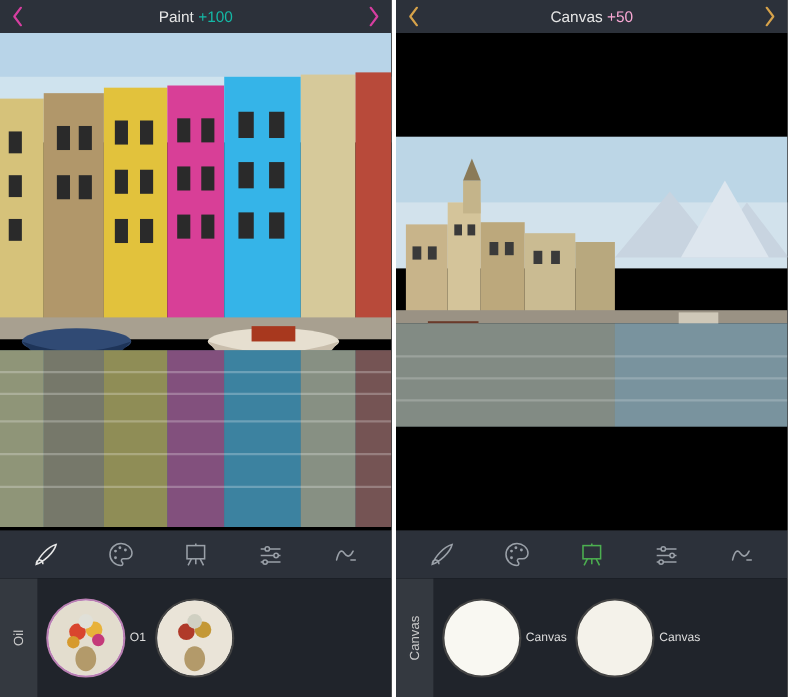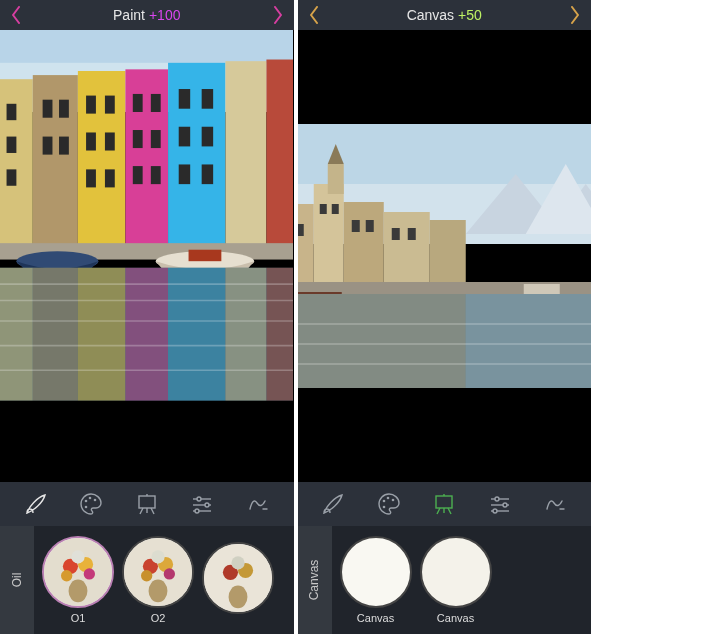--- a/index.html
+++ b/index.html
@@ -1,32 +1,32 @@
 <!DOCTYPE html>
 <html><head>
 <meta charset="utf-8">
 <style>
   * { box-sizing: border-box; margin: 0; padding: 0; }
   html, body { width: 720px; height: 634px; background: #fff; font-family: -apple-system, Helvetica, Arial, sans-serif; }
-  .wrap { display: flex; width: 591px; height: 634px; gap: 4px; background: #fff; }
+  .wrap { display: flex; width: 716px; height: 634px; gap: 4px; background: #fff; }
   .phone { flex: 1; height: 634px; background: #000; display: flex; flex-direction: column; overflow: hidden; }
   .header { height: 30px; background: #2c313a; display: flex; align-items: center; justify-content: space-between; padding: 0 10px; }
   .header-title { color: #e6e6e6; font-size: 14px; font-weight: 400; display: flex; gap: 4px; }
   .title-suffix { }
   .chev { width: 12px; height: 20px; display: flex; align-items: center; justify-content: center; cursor: pointer; }
   .chev svg { width: 10px; height: 18px; }
   .canvas-area { flex: 1; background: #000; position: relative; overflow: hidden; display:flex; align-items:center; justify-content:center; }
   .toolbar { height: 44px; background: #2c313a; display: flex; align-items: center; justify-content: space-around; padding: 0 8px; }
   .tool-btn { width: 40px; height: 40px; display: flex; align-items: center; justify-content: center; cursor: pointer; }
   .tool-btn svg { width: 26px; height: 26px; }
   .preset-strip { height: 108px; background: #20242b; display: flex; }
   .strip-label { width: 34px; background: #343940; display: flex; align-items: center; justify-content: center; }
   .strip-label span { color: #c8c8c8; font-size: 12px; transform: rotate(-90deg); white-space: nowrap; }
   .presets { flex: 1; display: flex; align-items: center; overflow: hidden; padding-left: 8px; gap: 8px; }
-  .preset { display: flex; flex-direction: column; align-items: center; gap: 4px; cursor: pointer; }
+  .preset { display: flex; flex-direction: row; align-items: center; gap: 4px; cursor: pointer; }
   .preset-thumb { width: 72px; height: 72px; border-radius: 50%; border: 2px solid #444; background: #eee; overflow: hidden; display:flex; align-items:center; justify-content:center; }
   .preset-thumb.selected { border-color: #b97fb3; }
   .preset-thumb.selected-green { border-color: #4caf50; }
   .preset-label { color: #ddd; font-size: 11px; }
   .thumb-canvas { background: #f9f8f2; }
   .thumb-primed { background: #e8e7df; }
   .thumb-rough { background: #f4f2ea; }
   .thumb-coldp { background: #f2f0e8; }
 
   
@@ -43,21 +43,21 @@
 
   <div class="phone">
     <div class="header">
       <div class="chev">
         <svg viewBox="0 0 10 18">
             <polyline points="8,1 2,9 8,17" fill="none" stroke-width="2" stroke-linecap="round" stroke-linejoin="round" stroke="#d63ea0"></polyline>
           </svg>
       </div>
       <div class="header-title">
         <span>Paint</span>
-        <span class="title-suffix" style="color:#d946ef">+100</span>
+        <span class="title-suffix" style="color:#14b8a6">+100</span>
       </div>
       <div class="chev">
         <svg viewBox="0 0 10 18">
             <polyline points="2,1 8,9 2,17" fill="none" stroke-width="2" stroke-linecap="round" stroke-linejoin="round" stroke="#d63ea0"></polyline>
           </svg>
       </div>
     </div>
 
     <div class="canvas-area">
       <svg class="scene-left" viewBox="0 0 358 452" preserveAspectRatio="xMidYMid slice">
@@ -184,34 +184,20 @@
                 <ellipse cx="36" cy="56" rx="10" ry="12" fill="#b39a6a"></ellipse>
                 <circle cx="28" cy="30" r="8" fill="#d9452e"></circle>
                 <circle cx="44" cy="28" r="8" fill="#e8b23a"></circle>
                 <circle cx="36" cy="20" r="7" fill="#e0e0d8"></circle>
                 <circle cx="48" cy="38" r="6" fill="#c43a7a"></circle>
                 <circle cx="24" cy="40" r="6" fill="#d69a2e"></circle>
               </svg>
           </div>
           <span class="preset-label">O1</span>
         </div>
-        <div class="preset">
-          <div class="preset-thumb">
-            <svg class="vase-svg" viewBox="0 0 72 72">
-                <rect width="72" height="72" fill="#e6e0d2"></rect>
-                <ellipse cx="36" cy="56" rx="10" ry="12" fill="#b39a6a"></ellipse>
-                <circle cx="28" cy="30" r="8" fill="#c9422e"></circle>
-                <circle cx="44" cy="28" r="8" fill="#dca83a"></circle>
-                <circle cx="36" cy="20" r="7" fill="#dcdccf"></circle>
-                <circle cx="48" cy="38" r="6" fill="#b4386e"></circle>
-                <circle cx="24" cy="40" r="6" fill="#c8902c"></circle>
-              </svg>
-          </div>
-          <span class="preset-label">O2</span>
-        </div>
         <div class="preset" style="margin-right:-40px">
           <div class="preset-thumb">
             <svg class="vase-svg" viewBox="0 0 72 72">
                 <rect width="72" height="72" fill="#eae4d8"></rect>
                 <ellipse cx="36" cy="56" rx="10" ry="12" fill="#b39a6a"></ellipse>
                 <circle cx="28" cy="30" r="8" fill="#b03a2a"></circle>
                 <circle cx="44" cy="28" r="8" fill="#c49836"></circle>
                 <circle cx="36" cy="20" r="7" fill="#d0d0c2"></circle>
               </svg>
           </div>
@@ -223,21 +209,21 @@
 
   <div class="phone">
     <div class="header">
       <div class="chev">
         <svg viewBox="0 0 10 18">
             <polyline points="8,1 2,9 8,17" fill="none" stroke-width="2" stroke-linecap="round" stroke-linejoin="round" stroke="#d6a24a"></polyline>
           </svg>
       </div>
       <div class="header-title">
         <span>Canvas</span>
-        <span class="title-suffix" style="color:#bef264">+50</span>
+        <span class="title-suffix" style="color:#f9a8d4">+50</span>
       </div>
       <div class="chev">
         <svg viewBox="0 0 10 18">
             <polyline points="2,1 8,9 2,17" fill="none" stroke-width="2" stroke-linecap="round" stroke-linejoin="round" stroke="#d6a24a"></polyline>
           </svg>
       </div>
     </div>
 
     <div class="canvas-area">
       <svg class="scene-right" viewBox="0 0 358 264" preserveAspectRatio="xMidYMid slice">

